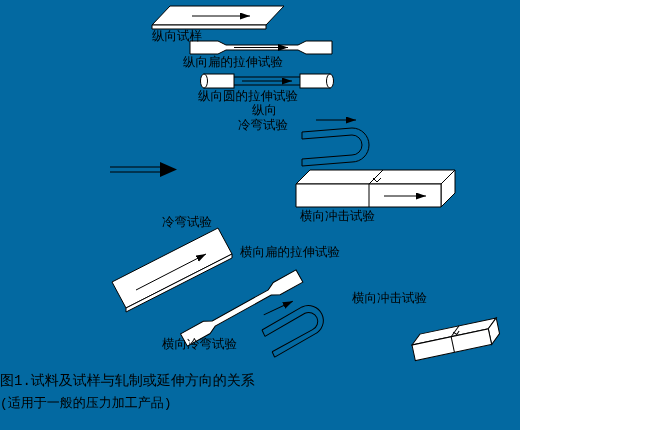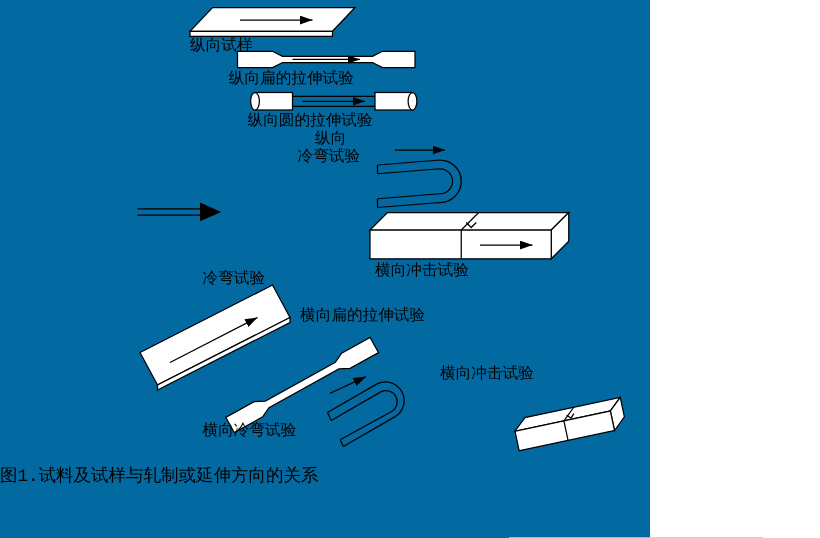--- a/index.html
+++ b/index.html
@@ -103,14 +103,15 @@
   <div class="lbl" style="left:198px;top:90px;">纵向圆的拉伸试验</div>
   <div class="lbl" style="left:252px;top:104px;">纵向</div>
   <div class="lbl" style="left:238px;top:119px;">冷弯试验</div>
   <div class="lbl" style="left:300px;top:210px;">横向冲击试验</div>
   <div class="lbl" style="left:162px;top:216px;">冷弯试验</div>
   <div class="lbl" style="left:228px;top:246px;margin-left:12px;">横向扁的拉伸试验</div>
   <div class="lbl" style="left:162px;top:338px;">横向冷弯试验</div>
   <div class="lbl" style="left:352px;top:292px;">横向冲击试验</div>
 
   <div class="caption l1">图1.试料及试样与轧制或延伸方向的关系</div>
+  <div class="caption l2">(适用于一般的压力加工产品)</div>
 
 </div>
 
 </body></html>

